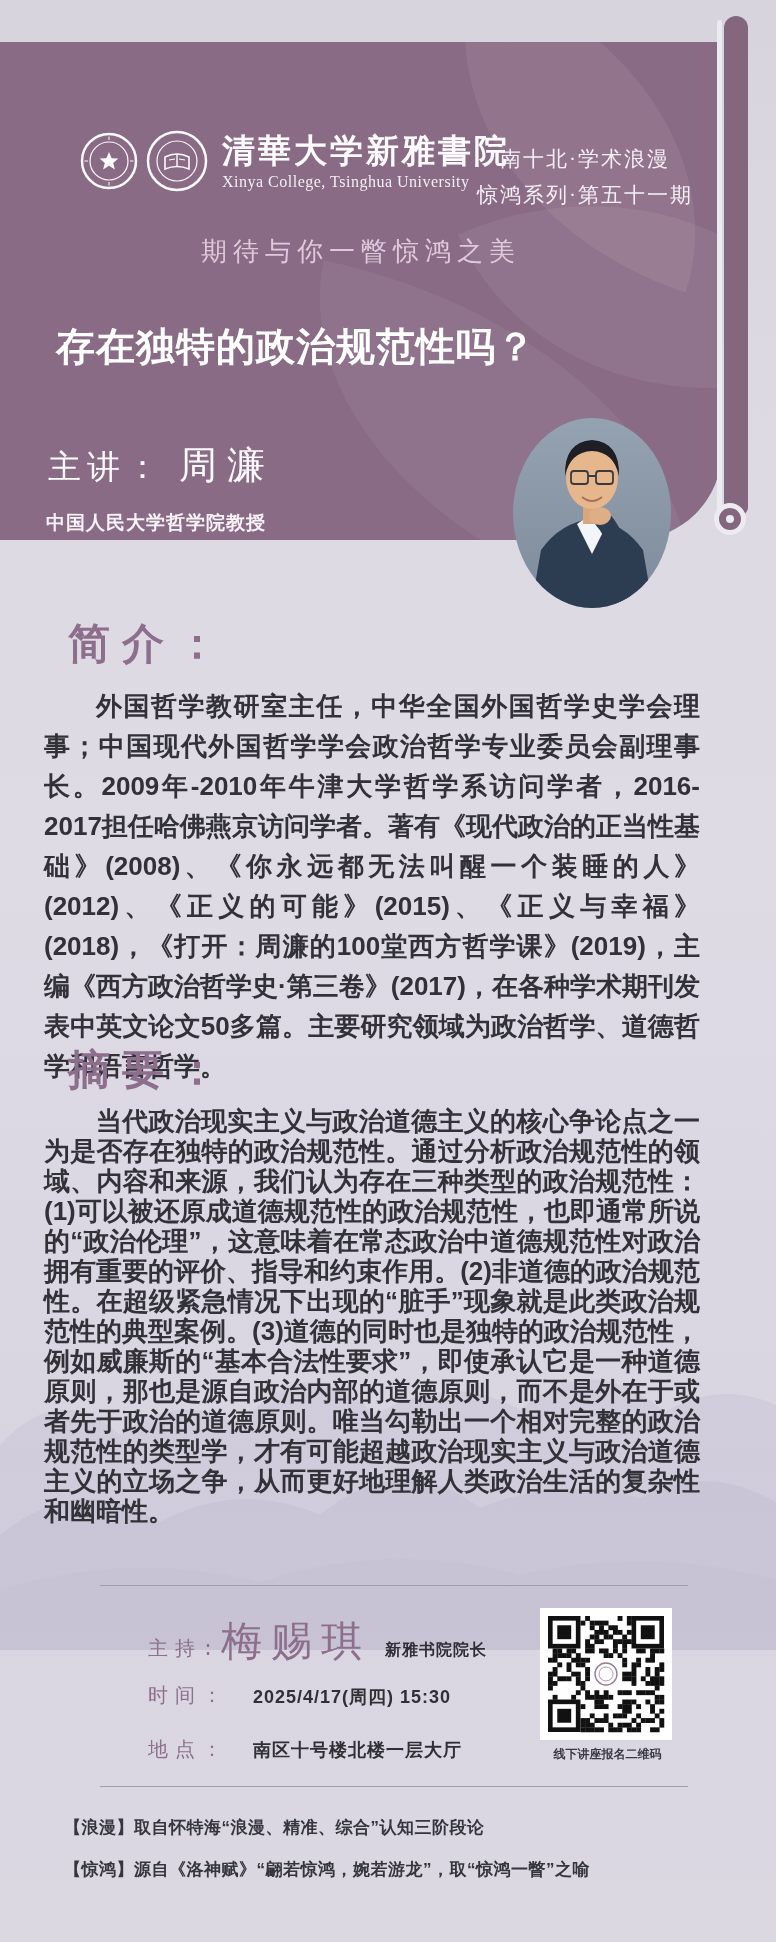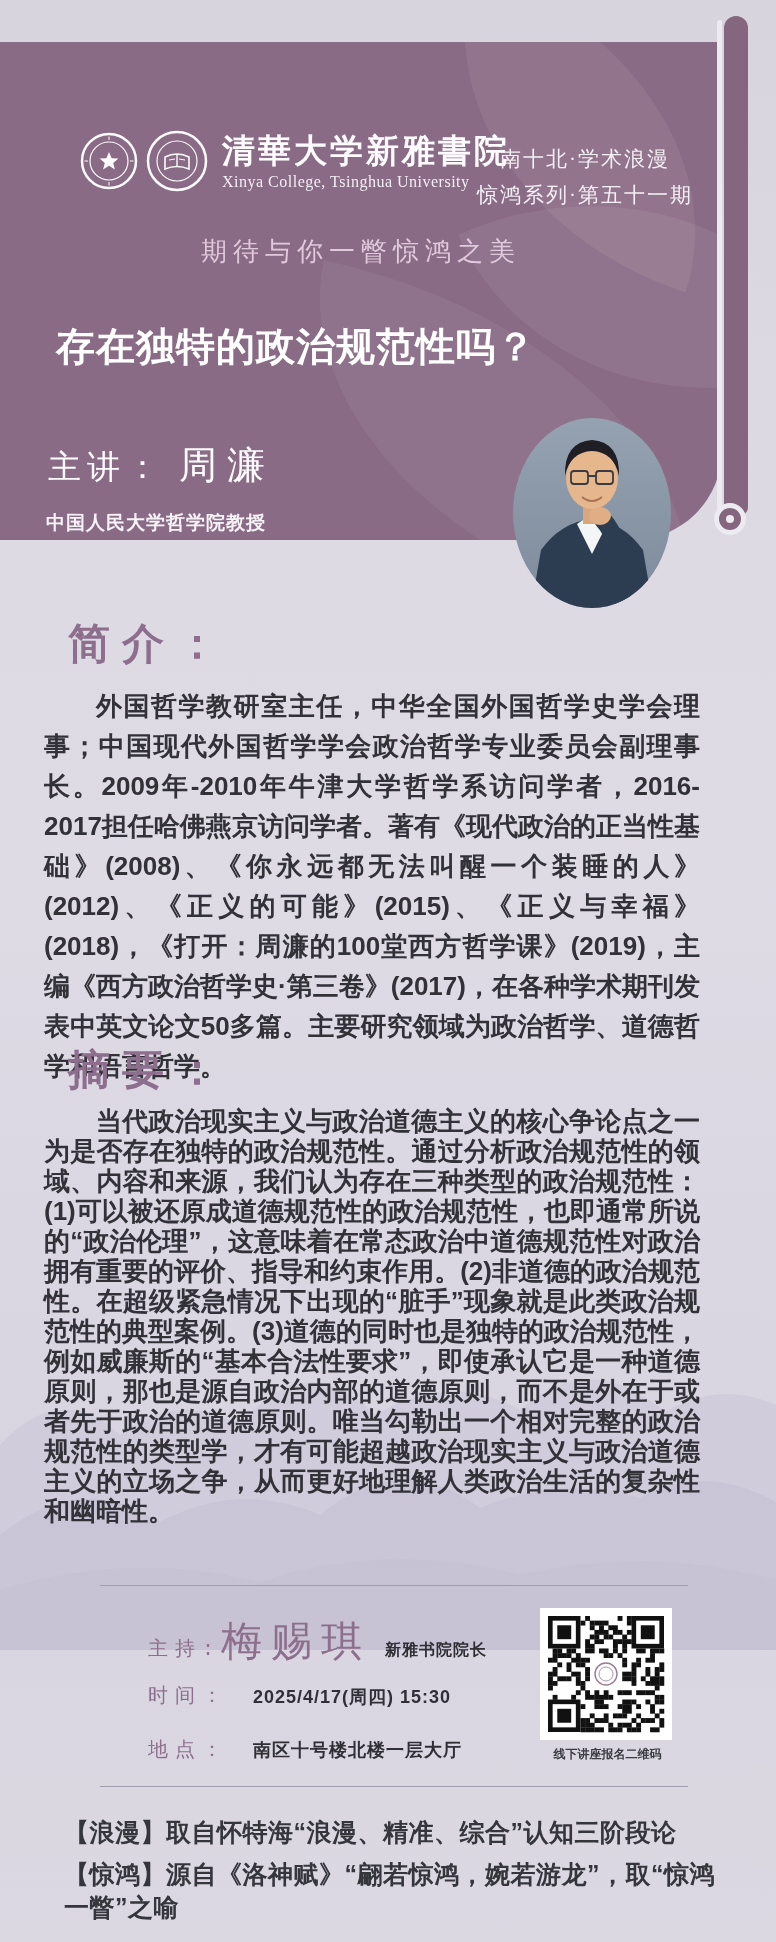--- a/index.html
+++ b/index.html
@@ -63,21 +63,21 @@
   .host-row{position:absolute;left:100px;top:1614px;display:flex;align-items:baseline;}
   .host-name{color:#8d6f8d;font-family:"Liberation Serif","DejaVu Serif",serif;font-size:41px;letter-spacing:9px;}
   .host-title{color:#2f2f35;font-size:16px;font-weight:bold;margin-left:14px;letter-spacing:1px;}
   .time-row{position:absolute;left:100px;top:1682px;display:flex;align-items:flex-end;}
   .venue-row{position:absolute;left:100px;top:1736px;display:flex;align-items:baseline;}
   .info-value{color:#2f2f35;font-size:18px;font-weight:bold;margin-left:24px;letter-spacing:1px;}
   .qr{position:absolute;left:540px;top:1608px;width:132px;height:132px;}
   .qr-caption{position:absolute;left:525px;top:1746px;width:165px;text-align:center;
     color:#3a3a41;font-size:12px;font-weight:bold;}
   
-  .footnote{position:absolute;left:64px;width:660px;color:#35353c;font-size:25px;font-weight:600;letter-spacing:.5px;}
+  .footnote{position:absolute;left:64px;width:660px;color:#35353c;font-size:17px;font-weight:600;letter-spacing:.5px;}
   .f1{top:1816px;}
   .f2{top:1858px;}
   
   .mountains{position:absolute;left:0;top:1230px;width:776px;height:420px;pointer-events:none;}
 </style>
 </head>
 <body>
 
 <div class="poster">
 

